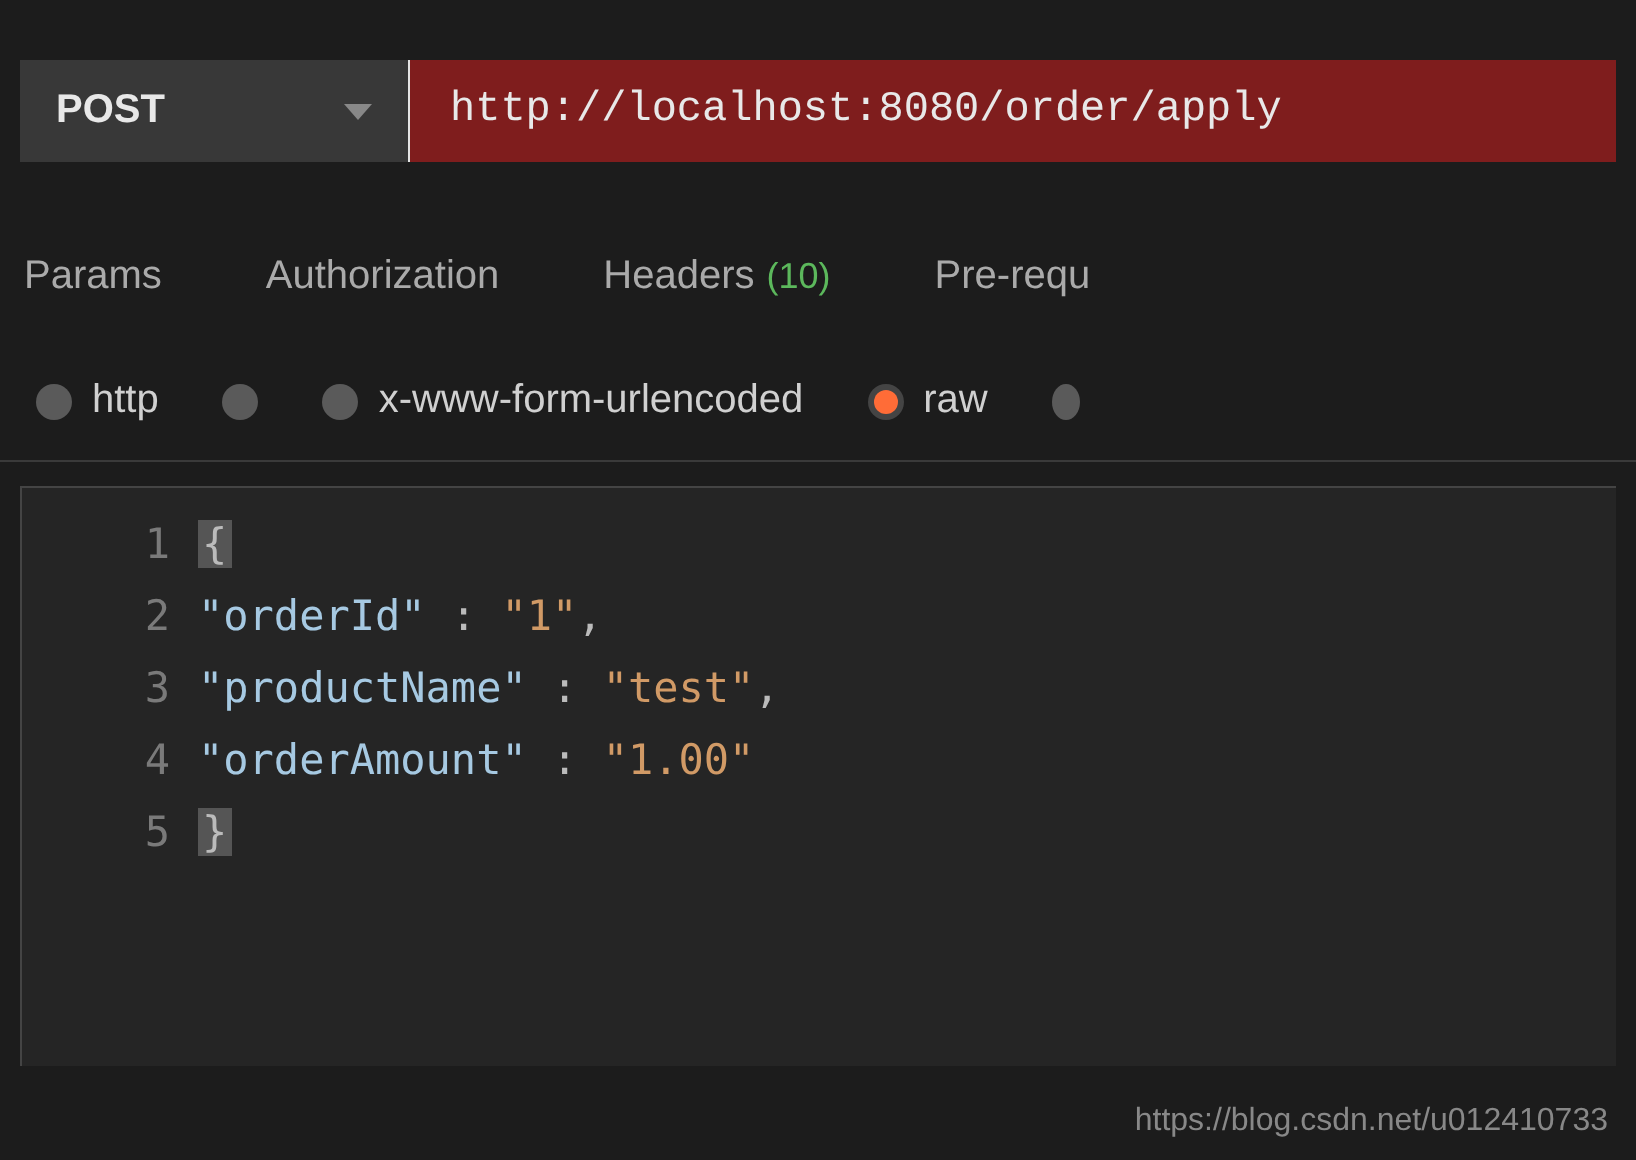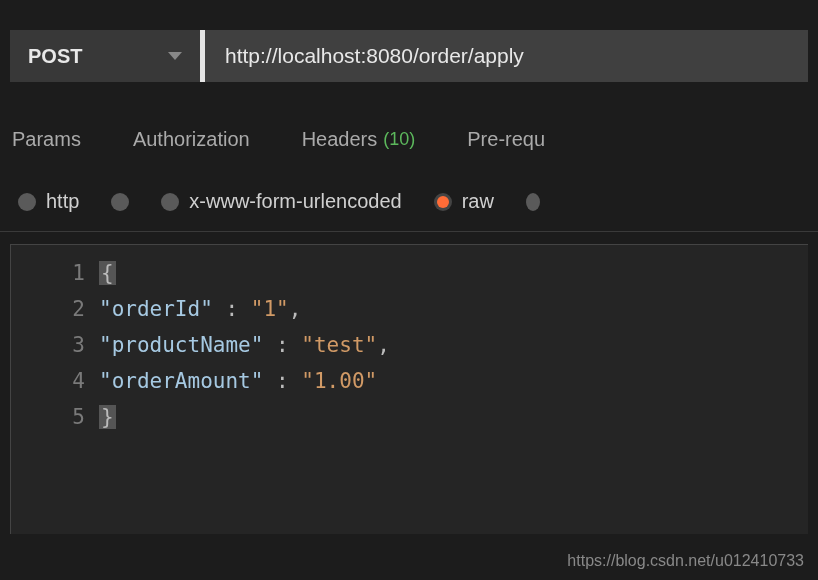--- a/index.html
+++ b/index.html
@@ -25,37 +25,38 @@
       background: #383838;
       color: #e8e8e8;
       font-size: 20px;
       font-weight: 600;
       padding: 14px 18px;
       width: 195px;
       display: flex;
       align-items: center;
       justify-content: space-between;
       cursor: pointer;
-      border-right: 5px solid #e5e5e5;
+      border-right: 1px solid #e5e5e5;
     }
     .chevron-down {
       width: 0;
       height: 0;
       border-left: 7px solid transparent;
       border-right: 7px solid transparent;
       border-top: 8px solid #888;
     }
     .url-input {
       flex: 1;
-      background: #404040;
+      background: #7f1d1d;
       color: #e8e8e8;
       font-size: 21px;
       padding: 14px 20px;
       border: none;
       outline: none;
+      font-family: Liberation Mono, monospace;
     }
     .tabs {
       display: flex;
       gap: 48px;
       padding: 28px 10px 0 10px;
       border-bottom: 1px solid transparent;
     }
     .tab {
       color: #aaa;
       font-size: 20px;

